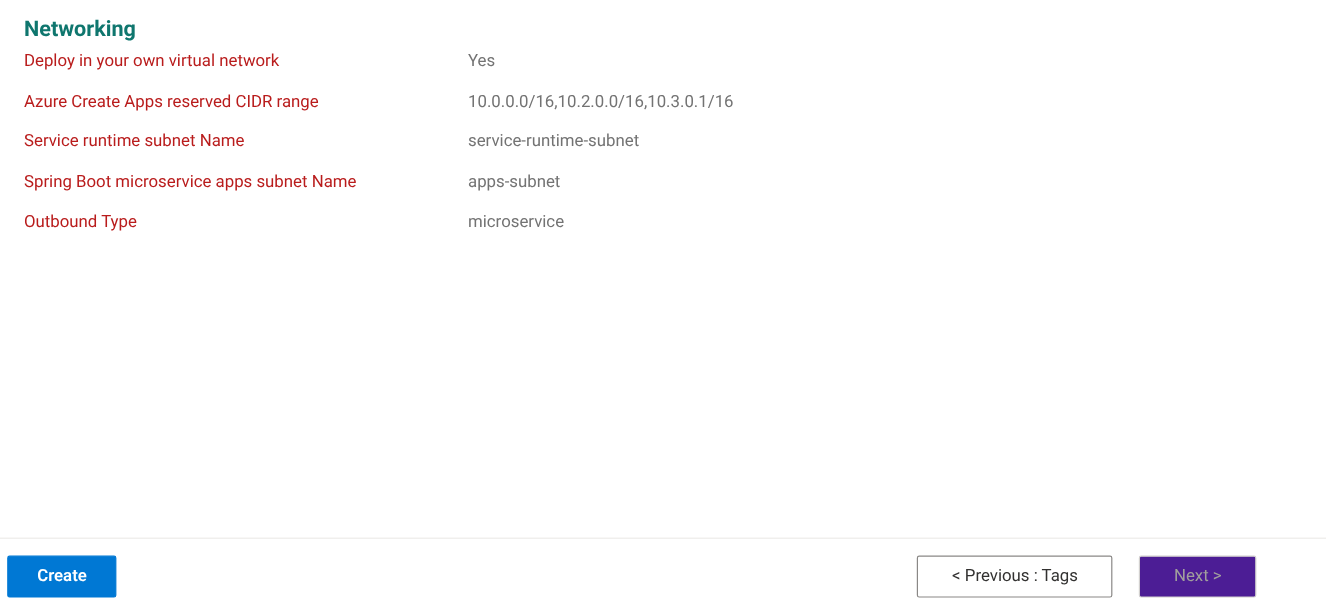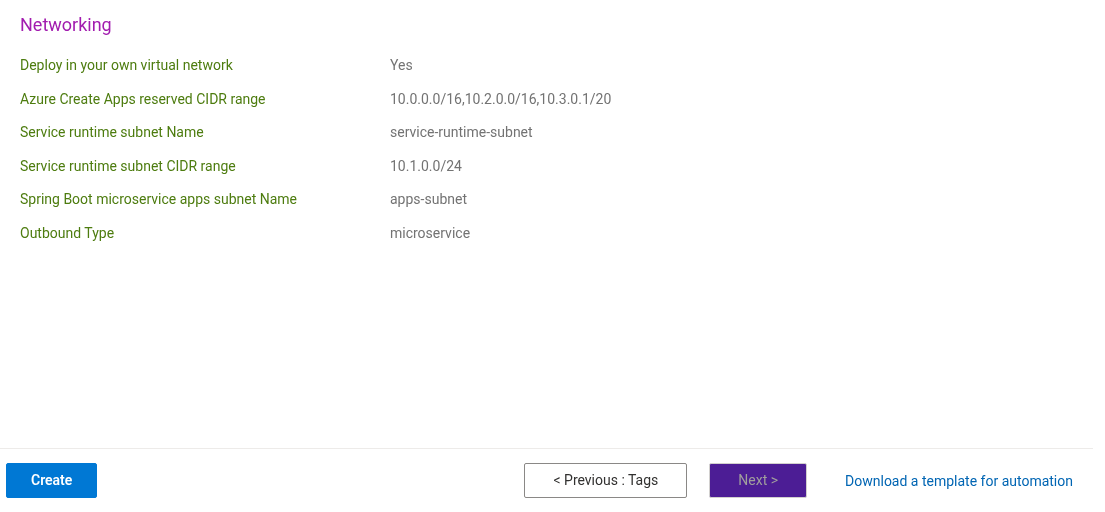--- a/index.html
+++ b/index.html
@@ -10,51 +10,50 @@
       background: #fff;
       width: 1105px;
       height: 512px;
       position: relative;
     }
     .content {
       padding: 14px 20px 0 20px;
     }
     .section-title {
       font-size: 18px;
-      font-weight: 400;
-      color: #a21caf;
-      margin-bottom: 14px;
+      font-weight: 700;
+      color: #0f766e;
     }
     .kv-table {
       display: table;
       width: 100%;
     }
     .kv-row {
       display: table-row;
     }
     .kv-label, .kv-value {
       display: table-cell;
       padding: 7px 0;
       vertical-align: top;
       font-size: 14px;
       line-height: 1.4;
     }
     .kv-label {
-      color: #4d7c0f;
+      color: #b91c1c;
       width: 370px;
       padding-right: 20px;
     }
     .kv-value {
       color: #737373;
     }
     .footer {
       position: absolute;
       bottom: 0;
       left: 0;
-      right: 12px;
+      right: 0;
       border-top: 1px solid #edebe9;
       padding: 14px 20px 14px 6px;
       display: flex;
       align-items: center;
     }
     .btn {
       font-family: inherit;
       font-size: 14px;
       padding: 7px 20px;
       border-radius: 2px;
@@ -105,43 +104,38 @@
 <div class="content">
   <h2 class="section-title">Networking</h2>
 
   <div class="kv-table">
     <div class="kv-row">
       <div class="kv-label">Deploy in your own virtual network</div>
       <div class="kv-value">Yes</div>
     </div>
     <div class="kv-row">
       <div class="kv-label">Azure Create Apps reserved CIDR range</div>
-      <div class="kv-value">10.0.0.0/16,10.2.0.0/16,10.3.0.1/20</div>
+      <div class="kv-value">10.0.0.0/16,10.2.0.0/16,10.3.0.1/16</div>
     </div>
     <div class="kv-row">
       <div class="kv-label">Service runtime subnet Name</div>
       <div class="kv-value">service-runtime-subnet</div>
-    </div>
-    <div class="kv-row">
-      <div class="kv-label">Service runtime subnet CIDR range</div>
-      <div class="kv-value">10.1.0.0/24</div>
     </div>
     <div class="kv-row">
       <div class="kv-label">Spring Boot microservice apps subnet Name</div>
       <div class="kv-value">apps-subnet</div>
     </div>
     <div class="kv-row">
       <div class="kv-label">Outbound Type</div>
       <div class="kv-value">microservice</div>
     </div>
   </div>
 </div>
 
 <div class="footer">
   <div class="footer-left">
     <button class="btn btn-primary">Create</button>
   </div>
   <div class="footer-center">
     <button class="btn btn-default">&lt;  Previous : Tags</button>
     <button class="btn btn-disabled" disabled="">Next  &gt;</button>
   </div>
-  <a class="footer-link">Download a template for automation</a>
 </div>
 
 </body></html>

